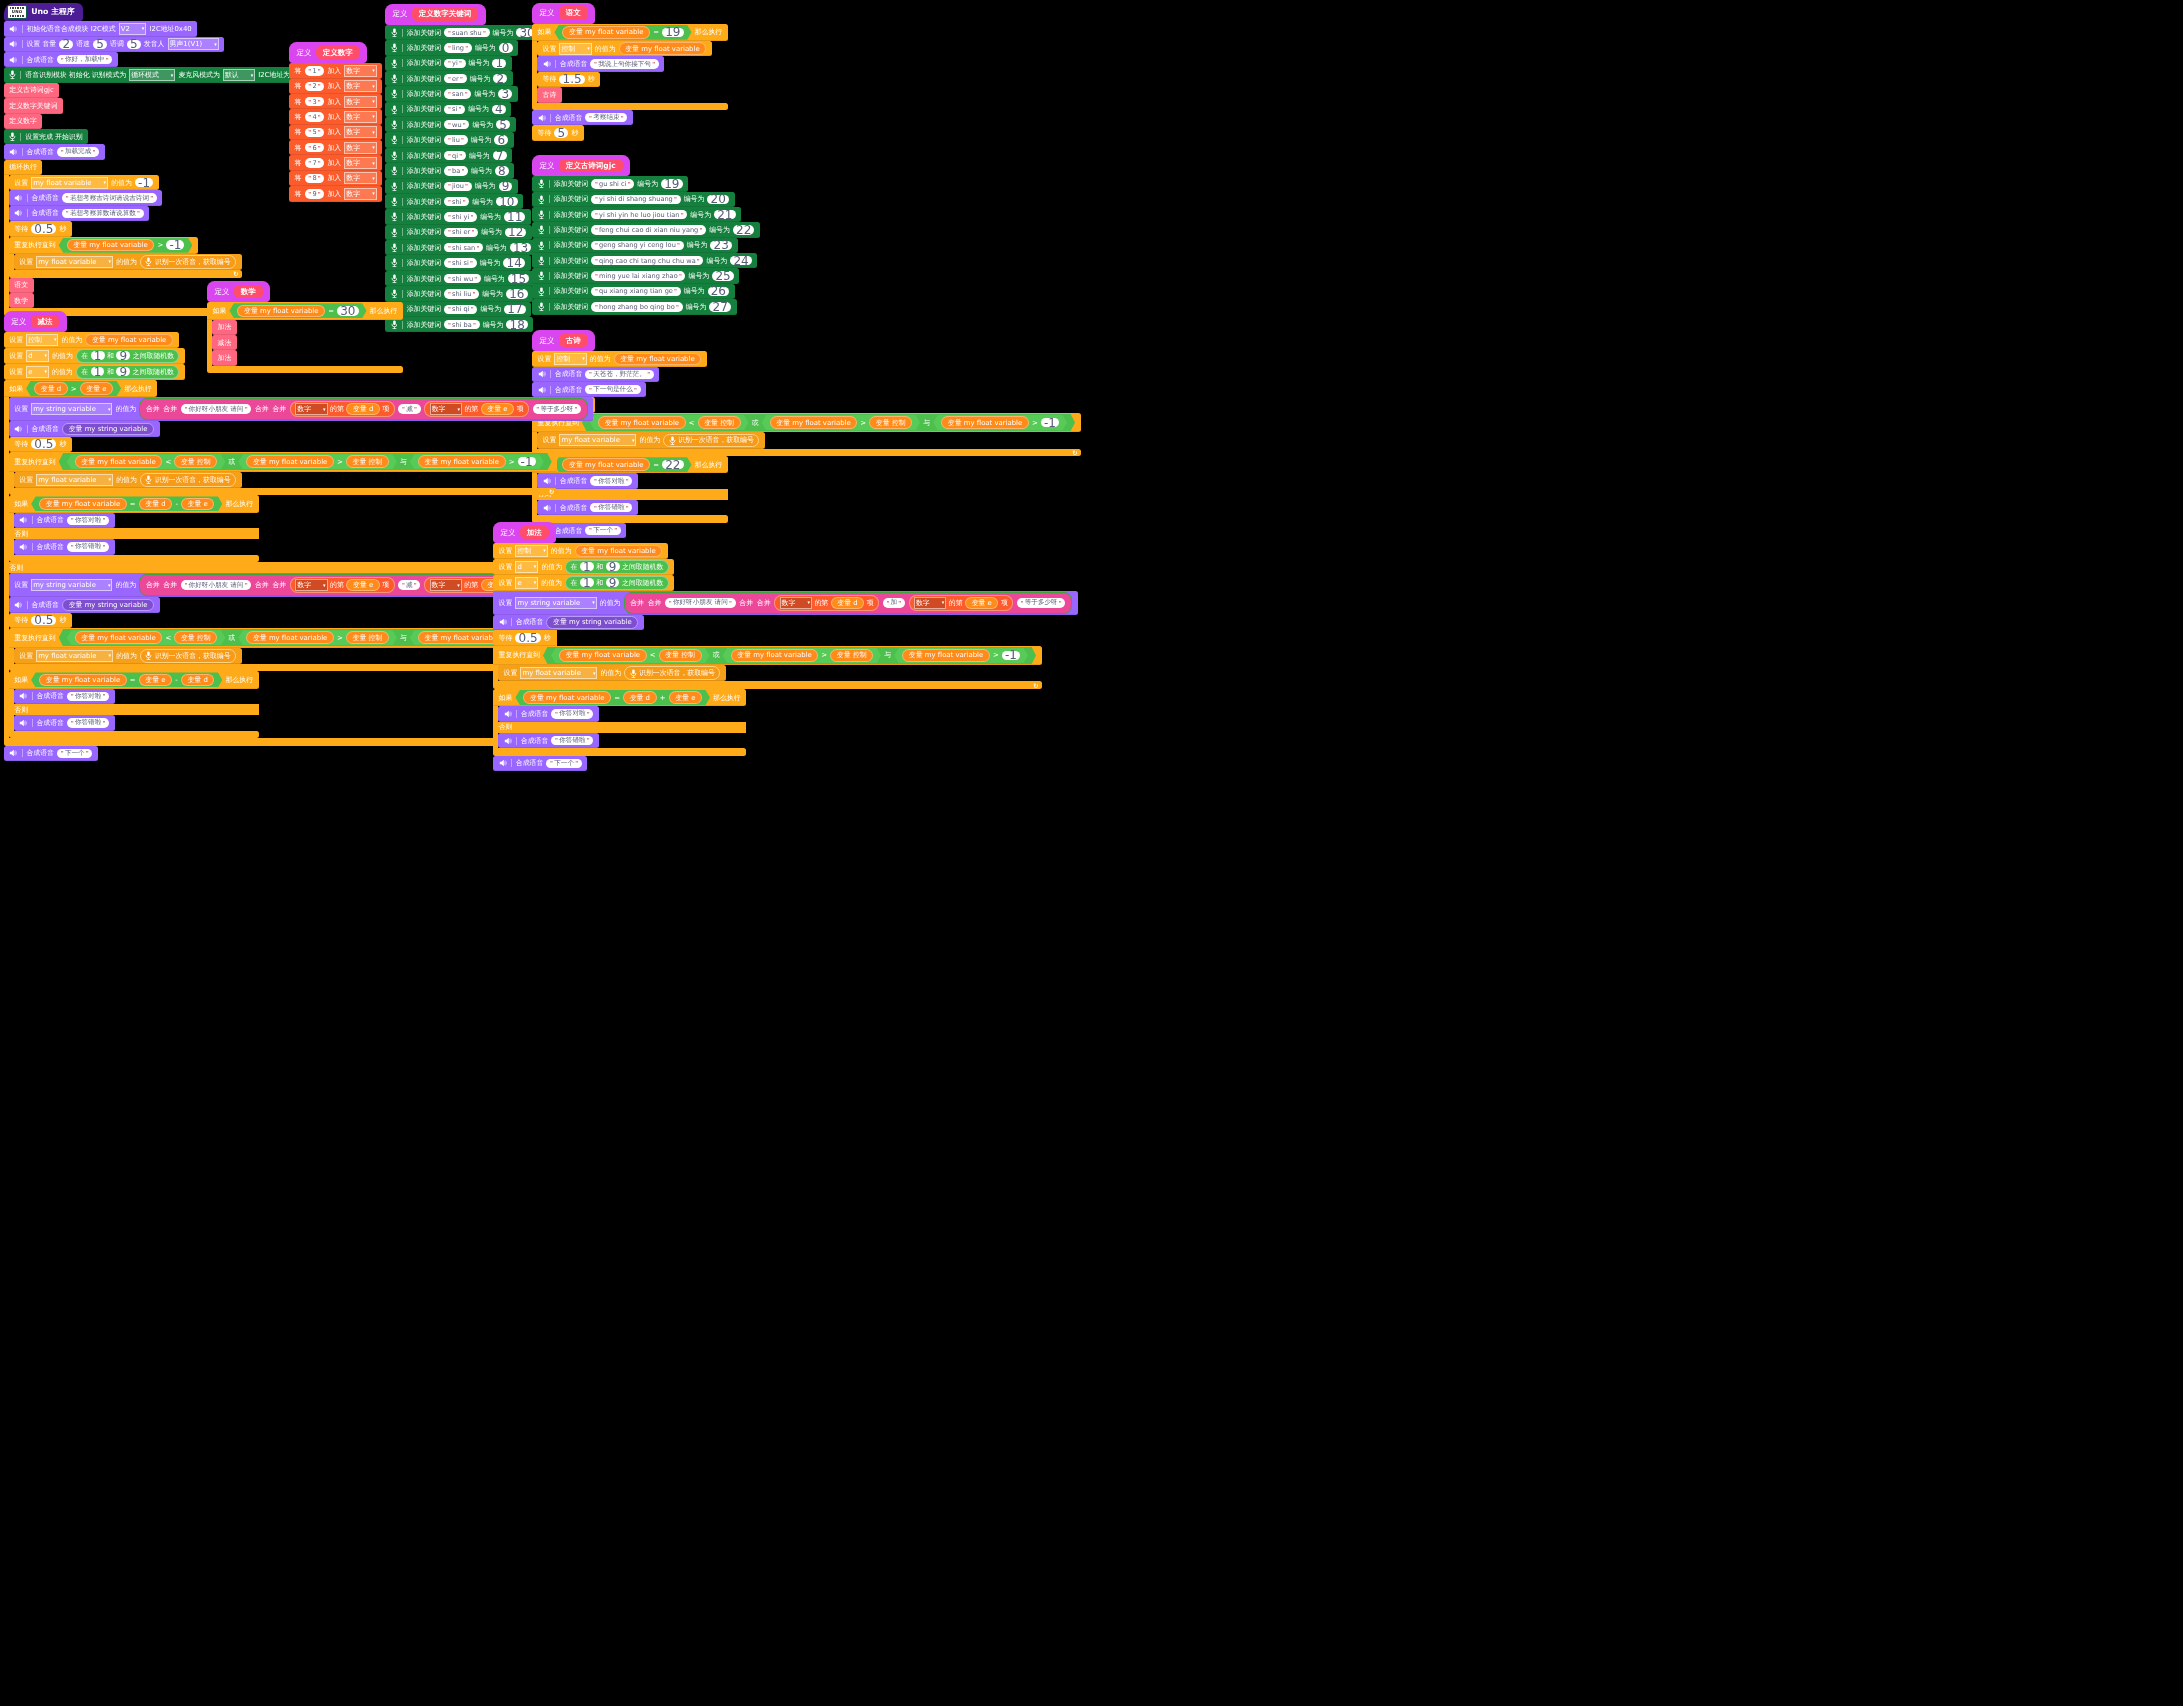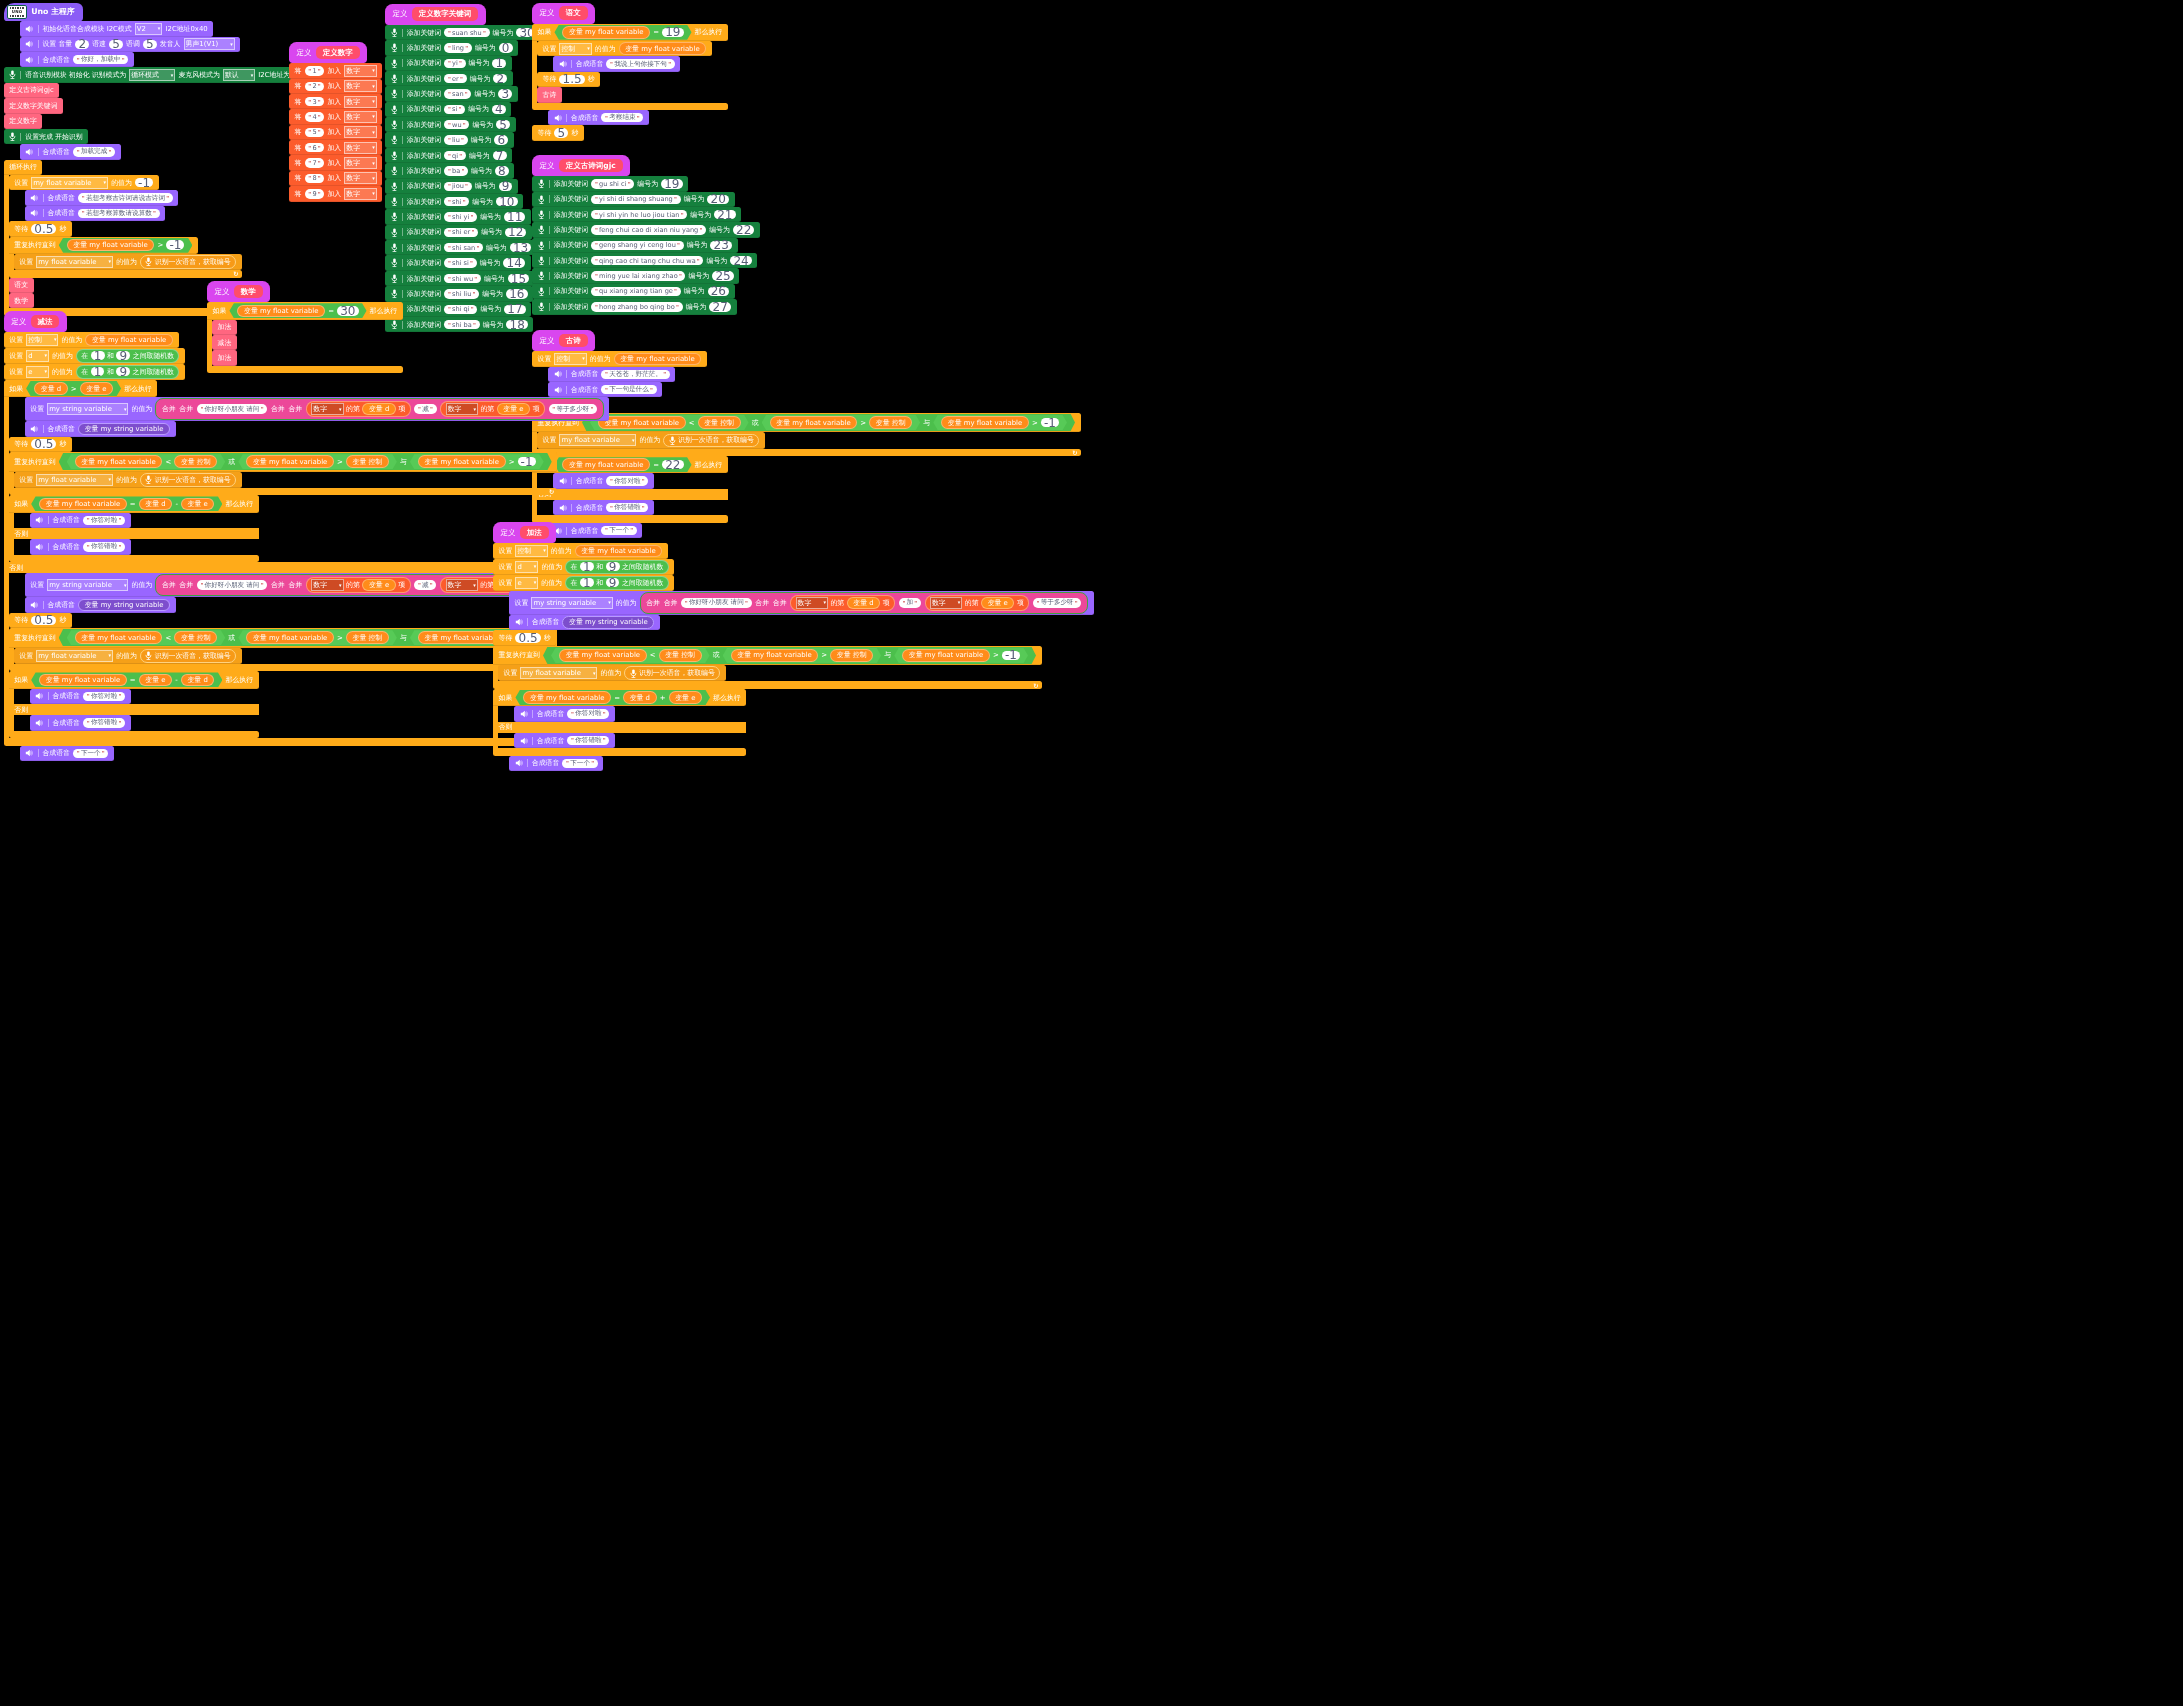--- a/index.html
+++ b/index.html
@@ -5,28 +5,28 @@
   html,body{margin:0;padding:0;background:#000;}
   body{width:1092px;height:853px;overflow:hidden;
        font-family:"DejaVu Sans","Liberation Sans",sans-serif;}
   #canvas{position:absolute;left:0;top:0;width:1092px;height:853px;background:#000;}
   .stack{position:absolute;display:flex;flex-direction:column;align-items:flex-start;}
 
   
   .row{display:flex;align-items:center;gap:3.1px;padding:1.2px 5.6px;min-height:13px;
        border-radius:2.5px;width:max-content;color:#fff;font-size:6.9px;white-space:nowrap;
        box-shadow:inset 0 -0.6px 0 rgba(0,0,0,.18);}
-  .c-purple{background:#9966ff;margin-left:16px;}
+  .c-purple{background:#9966ff;}
   .c-orange{background:#ffab19;}
   .c-orange2{background:#f5a018;}
   .c-amber{background:#15803d;}
   .c-deep{background:#fc5c2c;}
   .c-pink{background:#ff6680;}
 
-  .hat{background:#8b5cf6;border-radius:10px 6.2px 3.1px 3.1px;padding:2.5px 8.7px 2.5px 3.7px;
+  .hat{background:#4c1d95;border-radius:10px 6.2px 3.1px 3.1px;padding:2.5px 8.7px 2.5px 3.7px;
        display:flex;align-items:center;gap:4.4px;color:#fff;font-size:7.8px;font-weight:bold;}
   .uno{background:#fff;border-radius:1.9px;padding:1.2px 1.9px;display:inline-flex;flex-direction:column;
        align-items:center;gap:0.6px;border:0.6px solid #0a5c4a;}
   .pins{width:13.7px;height:1.9px;
         background:repeating-linear-gradient(90deg,#444 0 1.2px,transparent 1.2px 2.5px);}
   .unotext{font-size:4px;font-weight:bold;color:#222;line-height:4.4px;letter-spacing:0.3px;}
 
   .def{background:#d946ef;border-radius:7.5px 7.5px 3.7px 3.7px;padding:3.7px 7.5px;display:flex;gap:4.4px;
        align-items:center;color:#fff;font-size:7.5px;width:max-content;}
   .def .proto{background:#ff4d6a;border-radius:5px;padding:1.9px 6.9px;font-weight:bold;}

